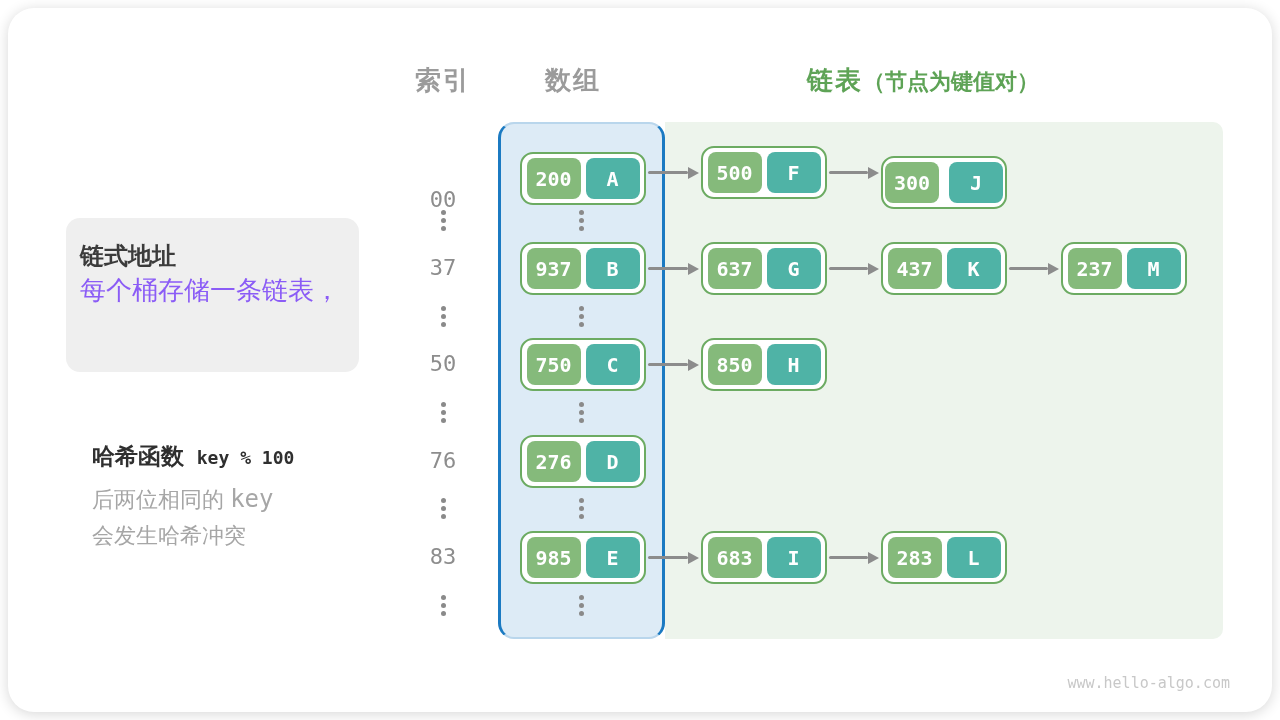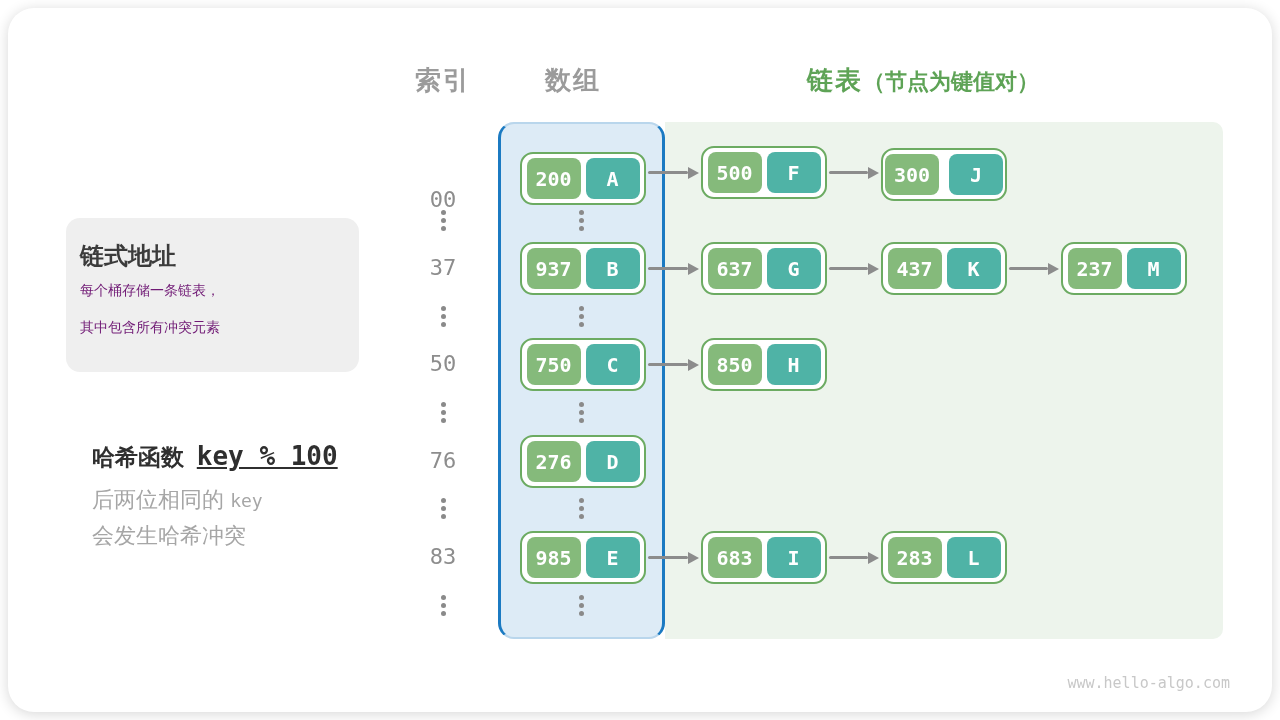--- a/index.html
+++ b/index.html
@@ -29,48 +29,47 @@
   .arrow{position:absolute;height:3px;background:#8c8c8c;border-radius:2px;}
   .arrow::after{content:'';position:absolute;right:-11px;top:50%;transform:translateY(-50%);
     border-left:11px solid #8c8c8c;border-top:6px solid transparent;border-bottom:6px solid transparent;}
   
   .dots{position:absolute;width:5px;display:flex;flex-direction:column;gap:3px;}
   .dots i{width:5px;height:5px;border-radius:50%;background:#8a8a8a;}
   
   .side-box{position:absolute;left:58px;top:210px;width:293px;height:154px;background:#efefef;border-radius:14px;
     box-sizing:border-box;padding:22px 0 0 14px;}
   .side-box .t{font-size:24px;font-weight:bold;color:#3b3b3b;}
-  .side-box .l{font-size:14px;color:#701a75;line-height:37px;}
+  .side-box .l{font-size:26px;color:#8b5cf6;line-height:37px;}
   .side-box .l:first-of-type{margin-top:12px;}
   .hash-line{position:absolute;left:84px;top:433px;font-size:23px;font-weight:bold;color:#2f2f2f;white-space:nowrap;}
   .mono{font-family:"DejaVu Sans Mono","Liberation Mono",monospace;}
-  .hash-line .mono{font-size:26px;text-decoration:underline;}
+  .hash-line .mono{font-size:18px;}
   .note-line{position:absolute;left:84px;font-size:22px;color:#a6a6a6;white-space:nowrap;}
-  .note-line .mono{font-size:18px;}
+  .note-line .mono{font-size:24px;}
   
   .wm{position:absolute;right:42px;bottom:20px;font-family:"DejaVu Sans Mono","Liberation Mono",monospace;
     font-size:15px;color:#c8c8c8;}
 </style>
 </head>
 <body>
 
 <div class="canvas">
   <div class="card">
 
     <div class="hdr" style="left:405px;width:60px;text-align:center;">索引</div>
     <div class="hdr" style="left:535px;width:60px;text-align:center;">数组</div>
     <div class="hdr-list" style="left:799px;"><b>链表</b><span class="note">（节点为键值对）</span></div>
 
     <div class="list-bg"></div>
     <div class="array-bg"></div>
 
     <div class="side-box">
       <div class="t">链式地址</div>
       <div class="l">每个桶存储一条链表，</div>
-      <div class="l">其中包含所有冲突元素</div>
     </div>
 
     <div class="hash-line">
       <span>哈希函数</span>&nbsp;&nbsp;<span class="mono">key % 100</span>
     </div>
     <div class="note-line" style="top:477px;">
       <span>后两位相同的</span>&nbsp;<span class="mono">key</span>
     </div>
     <div class="note-line" style="top:513px;">会发生哈希冲突</div>
 
@@ -78,21 +77,21 @@
     <div class="n" style="left:512px;top:144px;">
       <span class="k">200</span>
       <span class="v">A</span>
     </div>
     <div class="arrow" style="left:640px;top:163px;width:40px;"></div>
     <div class="n" style="left:693px;top:138px;">
       <span class="k">500</span>
       <span class="v">F</span>
     </div>
     <div class="arrow" style="left:821px;top:163px;width:39px;"></div>
-    <div class="n" style="left:873px;top:140px;gap:10px;">
+    <div class="n" style="left:873px;top:148px;gap:10px;">
       <span class="k">300</span>
       <span class="v">J</span>
     </div>
 
     <div class="dots" style="left:433px;top:202px;">
         <i></i>
         <i></i>
         <i></i>
       </div>
     <div class="dots" style="left:571px;top:202px;">

